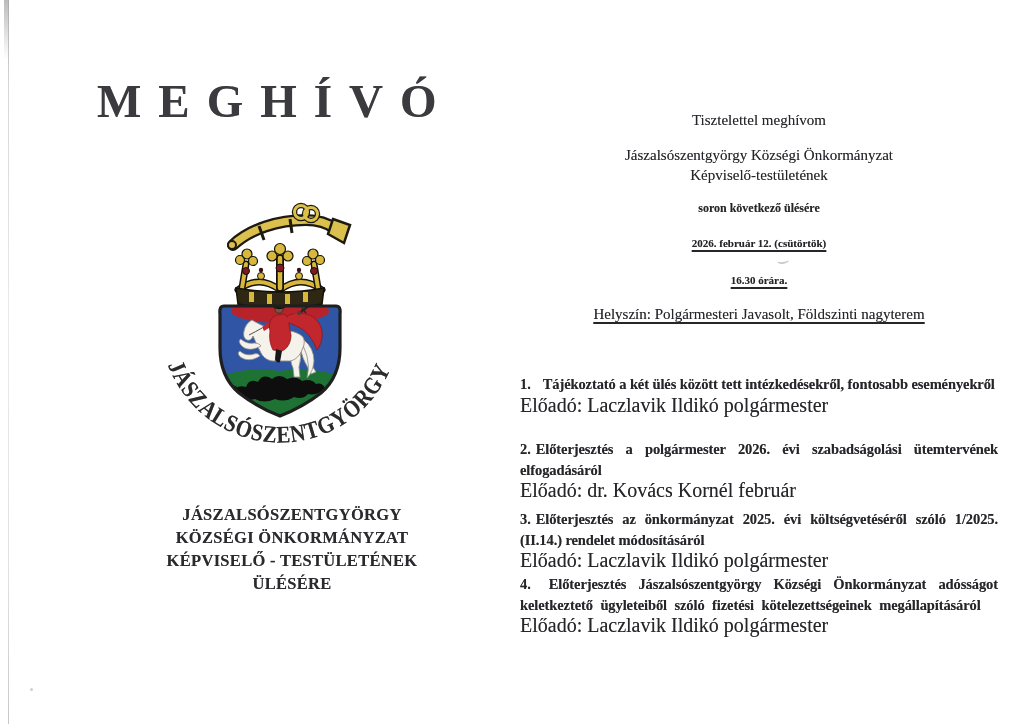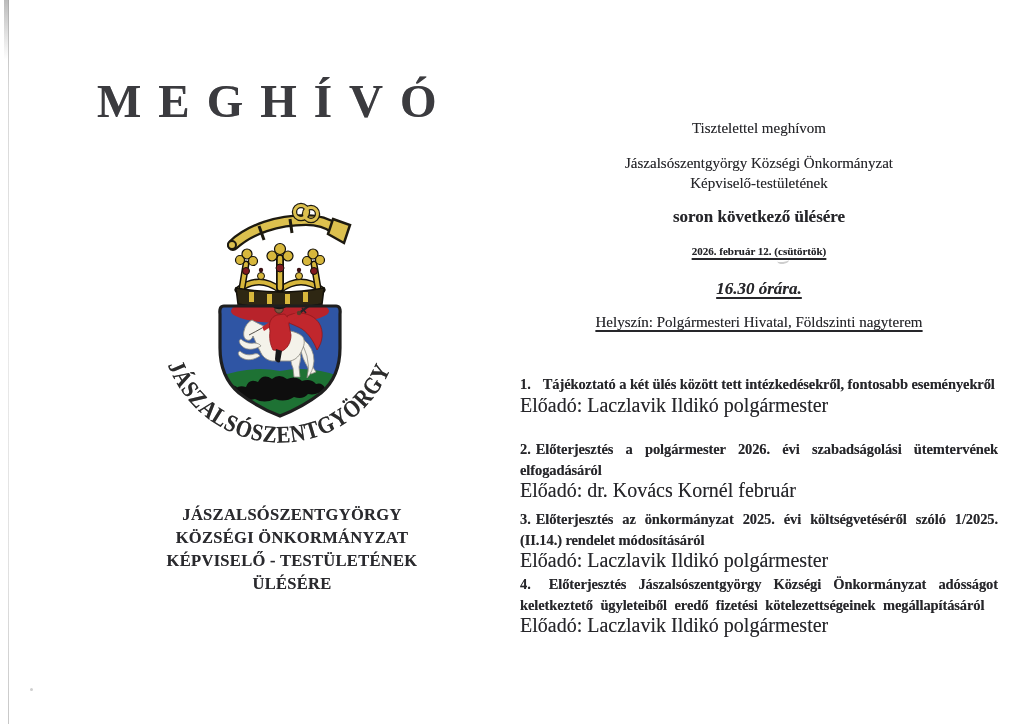--- a/index.html
+++ b/index.html
@@ -24,30 +24,30 @@
     font-family:"Liberation Serif",serif;white-space:nowrap;
   }
   .crest{position:absolute;left:156px;top:200px;width:246px;height:252px;}
   .org-block{
     position:absolute;left:132px;top:503px;width:320px;text-align:center;
     font-weight:bold;font-size:16.5px;line-height:23px;letter-spacing:.3px;color:#2a2a2e;
   }
 
   
   .right-col{position:absolute;left:520px;top:0;width:478px;height:724px;font-size:15px;}
-  .rline{position:absolute;left:0;right:0;margin:8px;line-height:19px;}
+  .rline{position:absolute;left:0;right:0;margin:0;line-height:19px;}
   .c{text-align:center;}
   .b{font-weight:bold;}
   .u{text-decoration:underline;text-underline-offset:3px;text-decoration-thickness:1.5px;}
   .salutation{top:111px;}
   .orgline1{top:146px;}
   .orgline2{top:166px;}
-  .meeting-type{top:199px;font-size:17px;}
+  .meeting-type{top:199px;font-size:12px;}
   .meeting-date{top:234px;font-size:11px;}
-  .meeting-time{top:271px;font-size:17px;font-style:italic;}
+  .meeting-time{top:271px;font-size:11px;}
   .location{top:305px;}
   .agenda-heading{top:341px;font-size:15.5px;text-align:left;}
 
   .agenda-item{position:absolute;left:0;right:0;}
   .agenda-item.i1{top:374px;}
   .agenda-item.i2{top:439px;}
   .agenda-item.i3{top:509px;}
   .agenda-item.i4{top:574px;}
   .agenda-title{margin:0;font-weight:bold;font-size:14.5px;line-height:20.5px;
     text-align:justify;letter-spacing:-.1px;}
@@ -174,36 +174,36 @@
     <div>ÜLÉSÉRE</div>
   </div>
 
   <div class="right-col">
     <p class="rline c salutation">Tisztelettel meghívom</p>
     <p class="rline c orgline2">Képviselő-testületének</p>
     <p class="rline c orgline1">Jászalsószentgyörgy Községi Önkormányzat</p>
     <p class="rline c b meeting-type">soron következő ülésére</p>
     <p class="rline c meeting-date"><span class="b u">2026. február 12. (csütörtök)</span></p>
     <p class="rline c meeting-time"><span class="b u">16.30 órára.</span></p>
-    <p class="rline c location"><span class="u">Helyszín: Polgármesteri Hivatal, Földszinti nagyterem</span></p>
+    <p class="rline c location"><span class="u">Helyszín: Polgármesteri Javasolt, Földszinti nagyterem</span></p>
 
     <div class="agenda-item i1">
       <p class="agenda-title"><span class="num">1.</span><span>Tájékoztató a két ülés között tett intézkedésekről, fontosabb eseményekről</span></p>
       <p class="agenda-presenter">Előadó: Laczlavik Ildikó polgármester</p>
     </div>
 
     <div class="agenda-item i2">
       <p class="agenda-title"><span class="num">2.</span><span>Előterjesztés a polgármester 2026. évi szabadságolási ütemtervének elfogadásáról</span></p>
       <p class="agenda-presenter">Előadó: dr. Kovács Kornél február</p>
     </div>
 
     <div class="agenda-item i3">
       <p class="agenda-title"><span class="num">3.</span><span>Előterjesztés az önkormányzat 2025. évi költségvetéséről szóló 1/2025. (II.14.) rendelet módosításáról</span></p>
       <p class="agenda-presenter">Előadó: Laczlavik Ildikó polgármester</p>
     </div>
 
     <div class="agenda-item i4">
-      <p class="agenda-title"><span class="num">4.</span><span>Előterjesztés Jászalsószentgyörgy Községi Önkormányzat adósságot keletkeztető ügyleteiből eredő fizetési kötelezettségeinek megállapításáról</span></p>
+      <p class="agenda-title"><span class="num">4.</span><span>Előterjesztés Jászalsószentgyörgy Községi Önkormányzat adósságot keletkeztető ügyleteiből szóló fizetési kötelezettségeinek megállapításáról</span></p>
       <p class="agenda-presenter">Előadó: Laczlavik Ildikó polgármester</p>
     </div>
   </div>
 
 </div>
 
 </body></html>

